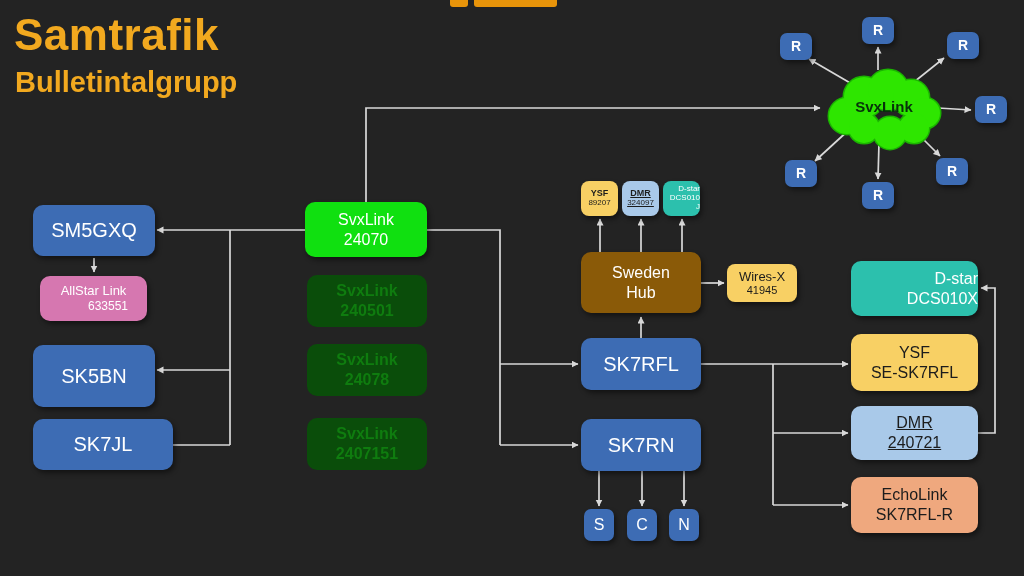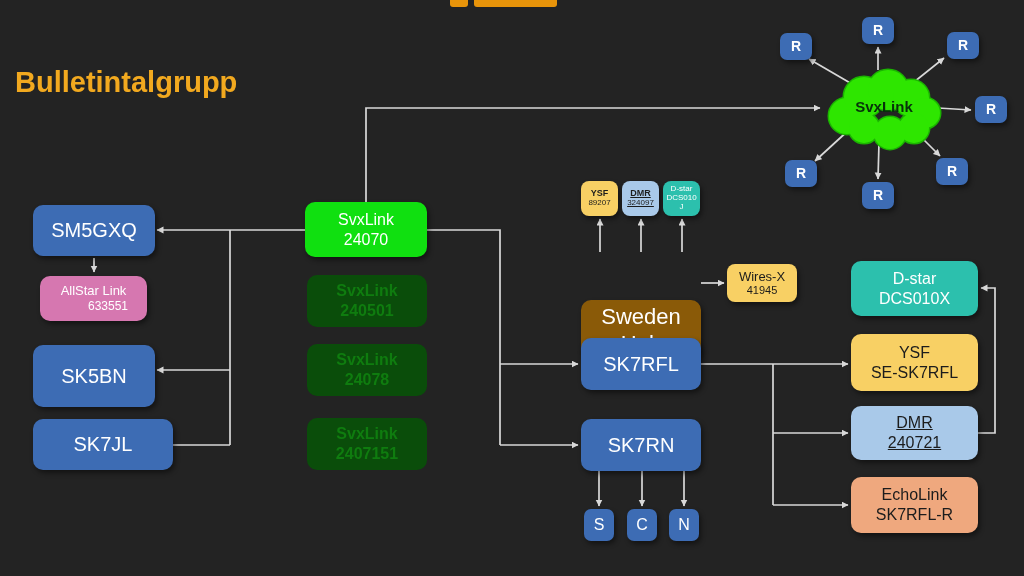--- a/index.html
+++ b/index.html
@@ -11,24 +11,24 @@
   .title{position:absolute;left:14px;top:10px;z-index:2;font-size:44px;font-weight:700;color:var(--titleOrange,#f2a91f);letter-spacing:.5px;}
   .subtitle{position:absolute;left:15px;top:66px;z-index:2;font-size:29px;font-weight:700;color:var(--titleOrange,#f2a91f);}
   .box{position:absolute;z-index:2;border-radius:10px;display:flex;flex-direction:column;align-items:center;justify-content:center;text-align:center;line-height:1.22;box-shadow:2px 3px 5px rgba(0,0,0,.45);color:#fff;}
   .blue{background:var(--blue,#3d6cb4);}
   .pink{background:var(--pink,#d677b0);}
   .green{background:var(--green,#10e010);}
   .dimgreen{background:var(--dimGreen,#0a4d0a);color:var(--dimGreenText,#0f7c0f);box-shadow:none;font-weight:600;}
   .brown{background:var(--brown,#8a5a08);}
   .yellow{background:var(--yellow,#f8d064);color:var(--darkText,#1c1c1c);}
   .lightblue{background:var(--lightBlue,#a9c9e9);color:var(--darkText,#1c1c1c);text-decoration:underline;}
-  .teal{background:var(--teal,#2cc0ad);}
+  .teal{background:var(--teal,#2cc0ad);align-items:flex-end;}
   .salmon{background:var(--salmon,#efa87e);color:var(--darkText,#1c1c1c);}
   .f20{font-size:20px;}
-  .f18{font-size:22px;margin-top:48px;}
+  .f18{font-size:16px;}
   .f16{font-size:16px;}
   .f14{font-size:14px;font-weight:700;}
   .f13{font-size:13px;font-weight:400;}
   .f12{font-size:12px;margin-left:29px;}
   .f11{font-size:11px;}
   .f9{font-size:9px;font-weight:700;}
   .f8{font-size:8px;}
   .r-box{border-radius:7px;}
   .mini{border-radius:8px;line-height:1.1;}
   .cloud-label{position:absolute;left:840px;top:98px;width:88px;z-index:2;text-align:center;font-size:15px;font-weight:700;color:var(--cloudText,#07320a);}
@@ -97,20 +97,21 @@
           <circle cx="914" cy="128" r="15"></circle>
           <circle cx="890" cy="133" r="16"></circle>
           <circle cx="864" cy="128" r="15"></circle>
       </g>
     </g>
   </svg>
 
   <div class="logo-sliver" style="left:450px;width:18px;"></div>
   <div class="logo-sliver" style="left:474px;width:83px;"></div>
 
+  <div class="title">Samtrafik</div>
   <div class="subtitle">Bulletintalgrupp</div>
 
   <div class="box blue f20" style="left:33px;top:205px;width:122px;height:51px">
     <span>SM5GXQ</span>
   </div>
   <div class="box pink" style="left:40px;top:276px;width:107px;height:45px">
     <span class="f13">AllStar Link</span>
     <span class="f12">633551</span>
   </div>
   <div class="box blue f20" style="left:33px;top:345px;width:122px;height:62px">

